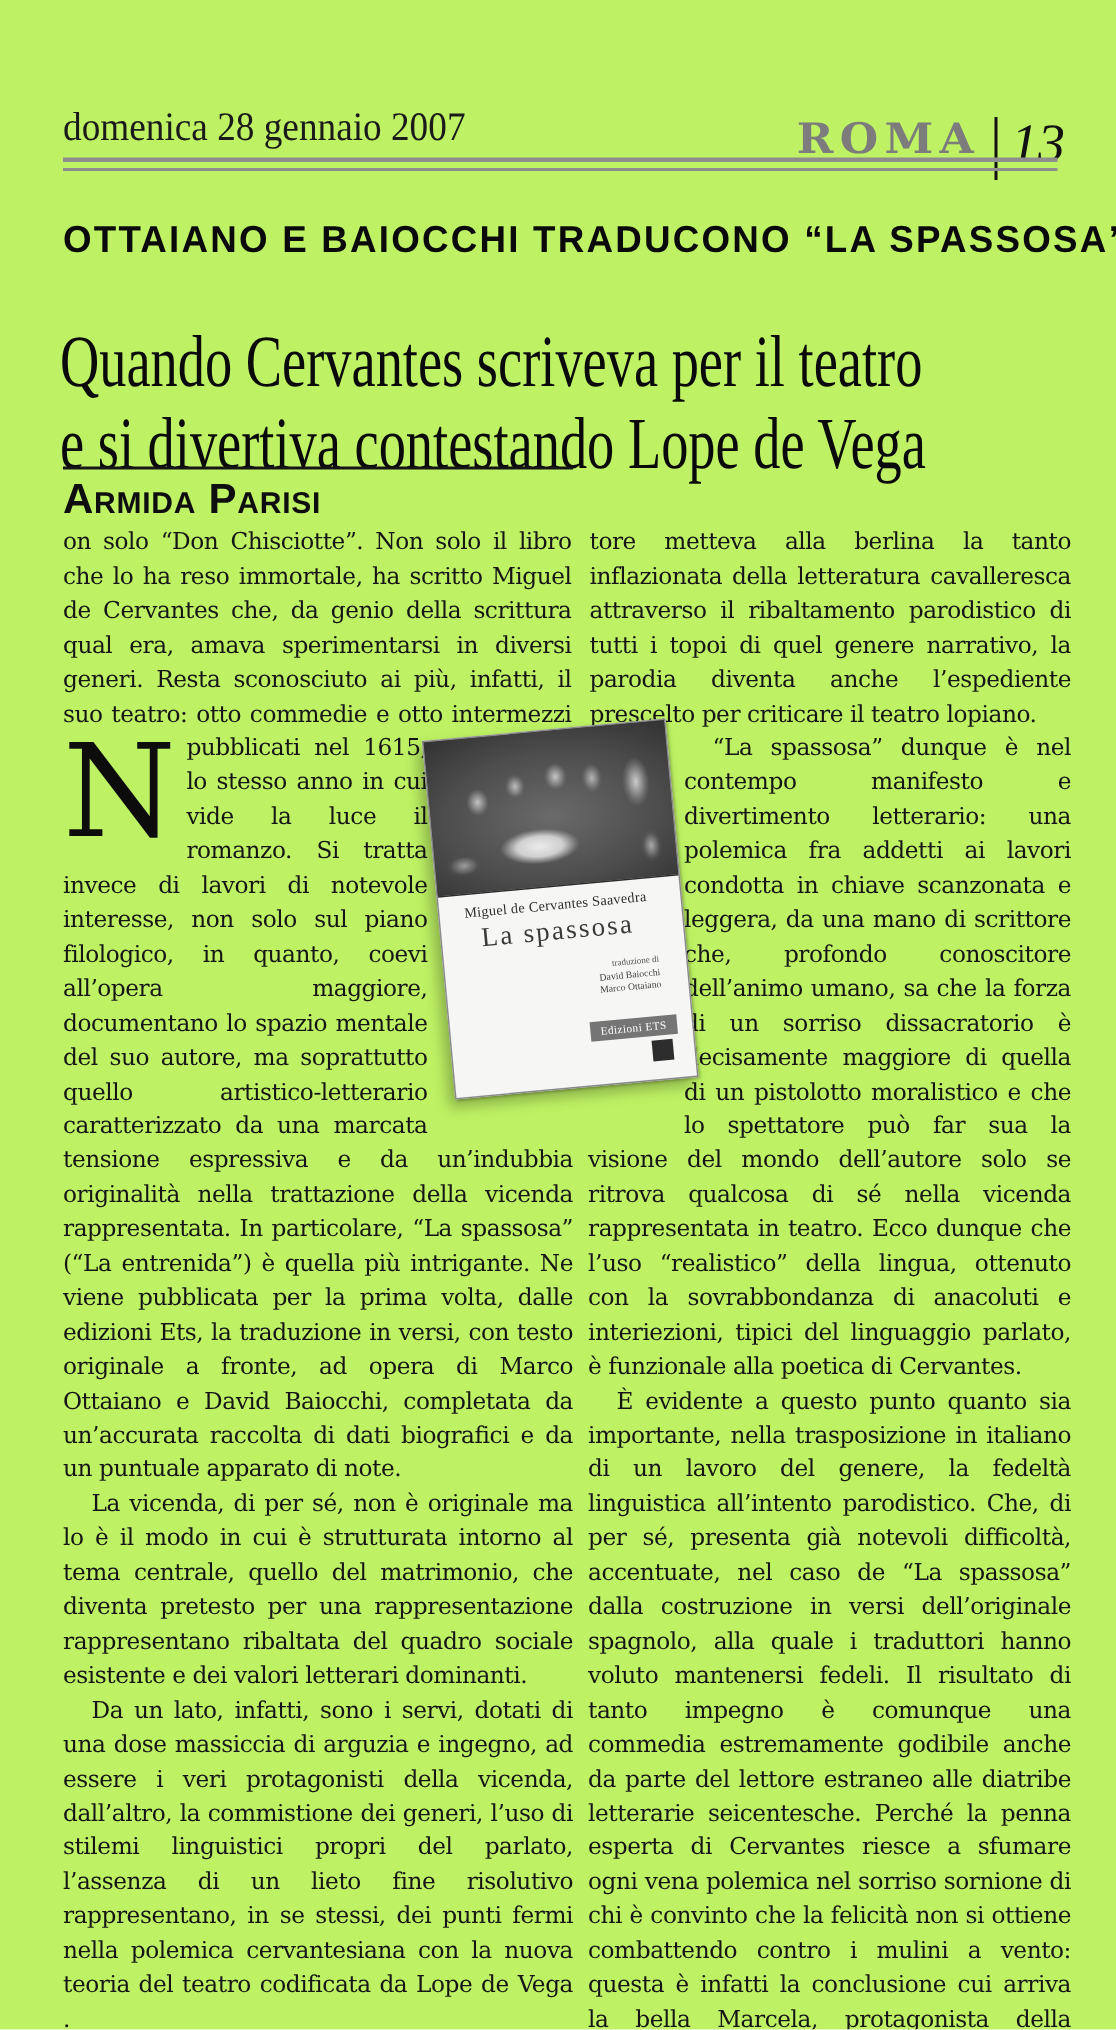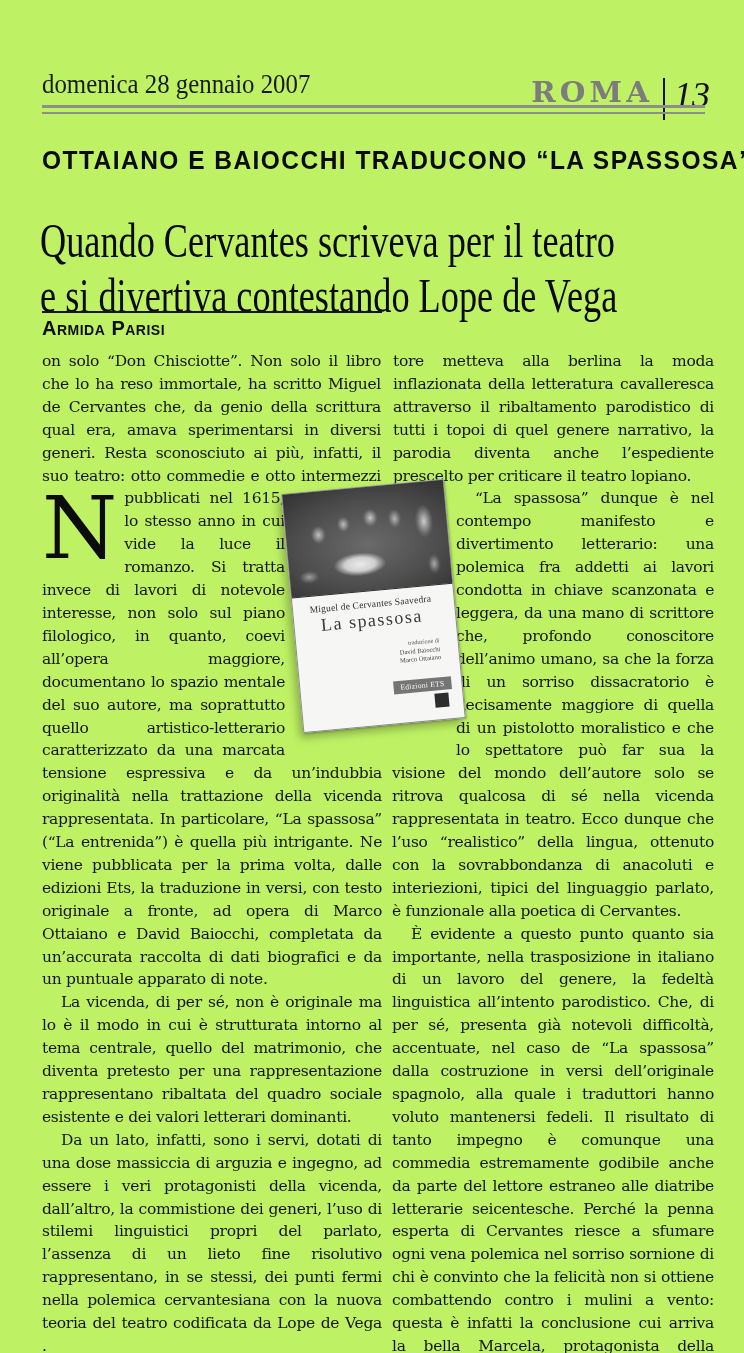--- a/index.html
+++ b/index.html
@@ -64,21 +64,21 @@
     transform:scaleX(.74);transform-origin:left top;
     white-space:nowrap;letter-spacing:0;
   }
   
   .byline-rule{
     position:absolute;left:42px;top:311px;width:340px;height:2px;background:#161616;
   }
   .byline{
     position:absolute;left:42px;top:317px;
     font-family:"Liberation Sans", sans-serif;
-    font-weight:bold;font-size:20px;letter-spacing:.5px;
+    font-weight:bold;font-size:28px;letter-spacing:.5px;
     font-variant:small-caps;color:#0e0e0e;
   }
   
   .col{
     position:absolute;top:350px;
     font-size:15.5px;line-height:22.9px;letter-spacing:-.3px;
     text-align:justify;
     color:#151515;
     hyphens:auto;-webkit-hyphens:auto;
   }
@@ -180,21 +180,21 @@
       <span class="sp-r-b"></span>
     <p><span class="dropcap">N</span><span>on solo “Don Chisciotte”. Non solo il libro che lo ha reso immortale, ha scritto Miguel de Cervantes che, da genio della scrittura qual era, amava sperimentarsi in diversi generi. Resta sconosciuto ai più, infatti, il suo teatro: otto commedie e otto intermezzi pubblicati nel 1615, lo stesso anno in cui vide la luce il romanzo. Si tratta invece di lavori di notevole interesse, non solo sul piano filologico, in quanto, coevi all’opera maggiore, documentano lo spazio mentale del suo autore, ma soprattutto quello artistico-letterario caratterizzato da una marcata tensione espressiva e da un’indubbia originalità nella trattazione della vicenda rappresentata. In particolare, “La spassosa” (“La entrenida”) è quella più intrigante. Ne viene pubblicata per la prima volta, dalle edizioni Ets, la traduzione in versi, con testo originale a fronte, ad opera di Marco Ottaiano e David Baiocchi, completata da un’accurata raccolta di dati biografici e da un puntuale apparato di note.</span></p>
     <p class="indent">La vicenda, di per sé, non è originale ma lo è il modo in cui è strutturata intorno al tema centrale, quello del matrimonio, che diventa pretesto per una rappresentazione rappresentano ribaltata del quadro sociale esistente e dei valori letterari dominanti.</p>
     <p class="indent">Da un lato, infatti, sono i servi, dotati di una dose massiccia di arguzia e ingegno, ad essere i veri protagonisti della vicenda, dall’altro, la commistione dei generi, l’uso di stilemi linguistici propri del parlato, l’assenza di un lieto fine risolutivo rappresentano, in se stessi, dei punti fermi nella polemica cervantesiana con la nuova teoria del teatro codificata da Lope de Vega .</p>
 
   </div>
 
   <div class="col col-right">
     <span class="sp-l-a"></span>
       <span class="sp-l-b"></span>
-    <p>tore metteva alla berlina la moda inflazionata della letteratura cavalleresca attraverso il ribaltamento parodistico di tutti i topoi di quel genere narrativo, la parodia diventa anche l’espediente prescelto per criticare il teatro lopiano.</p>
+    <p>tore metteva alla berlina la tanto inflazionata della letteratura cavalleresca attraverso il ribaltamento parodistico di tutti i topoi di quel genere narrativo, la parodia diventa anche l’espediente prescelto per criticare il teatro lopiano.</p>
     <p class="indent">“La spassosa” dunque è nel contempo manifesto e divertimento letterario: una polemica fra addetti ai lavori condotta in chiave scanzonata e leggera, da una mano di scrittore che, profondo conoscitore dell’animo umano, sa che la forza di un sorriso dissacratorio è decisamente maggiore di quella di un pistolotto moralistico e che lo spettatore può far sua la visione del mondo dell’autore solo se ritrova qualcosa di sé nella vicenda rappresentata in teatro. Ecco dunque che l’uso “realistico” della lingua, ottenuto con la sovrabbondanza di anacoluti e interiezioni, tipici del linguaggio parlato, è funzionale alla poetica di Cervantes.</p>
     <p class="indent">È evidente a questo punto quanto sia importante, nella trasposizione in italiano di un lavoro del genere, la fedeltà linguistica all’intento parodistico. Che, di per sé, presenta già notevoli difficoltà, accentuate, nel caso de “La spassosa” dalla costruzione in versi dell’originale spagnolo, alla quale i traduttori hanno voluto mantenersi fedeli. Il risultato di tanto impegno è comunque una commedia estremamente godibile anche da parte del lettore estraneo alle diatribe letterarie seicentesche. Perché la penna esperta di Cervantes riesce a sfumare ogni vena polemica nel sorriso sornione di chi è convinto che la felicità non si ottiene combattendo contro i mulini a vento: questa è infatti la conclusione cui arriva la bella Marcela, protagonista della commedia: “Io resterò come sono:/non cercando l’impossibile/se non casi che s’accordino/alle leggi di natura”.</p>
   </div>
 
   <div class="book-cover">
     <div class="cover-painting"></div>
     <div class="cover-author">Miguel de Cervantes Saavedra</div>
     <div class="cover-title">La spassosa</div>
     <div class="cover-credits">
       <div class="small">traduzione di</div>

